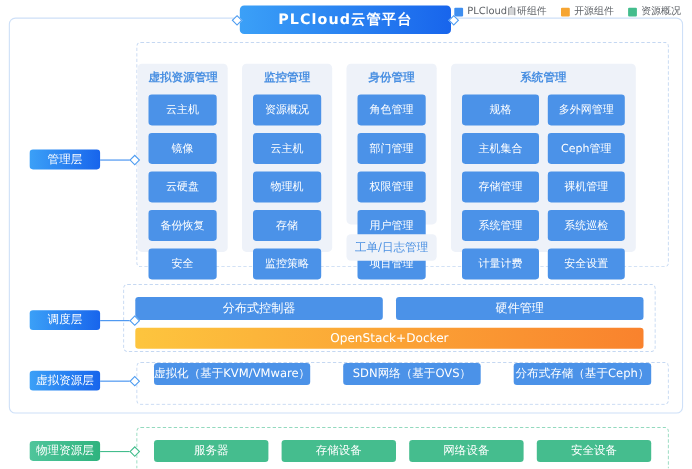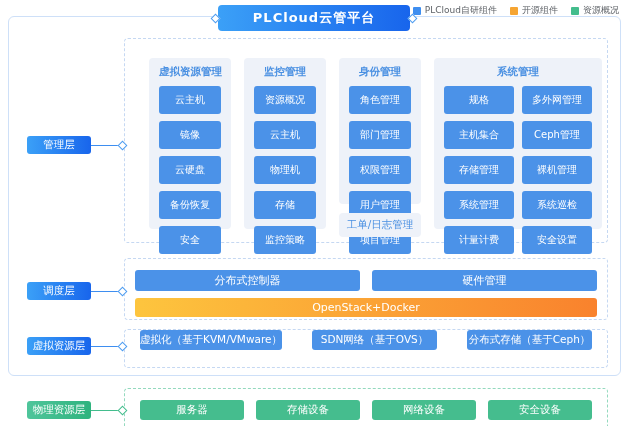--- a/index.html
+++ b/index.html
@@ -21,36 +21,36 @@
 
   .layer-label{position:absolute;left:27px;width:64px;height:18px;border-radius:3px;
                background:linear-gradient(90deg,#3BA0F7,#1865EC);color:#fff;font-size:10.5px;
                display:flex;align-items:center;justify-content:center;z-index:2;white-space:nowrap;}
   .layer-label.green{background:linear-gradient(90deg,#4FC59B,#2FB37E);}
   .connector{position:absolute;left:91px;width:29px;height:0;border-top:1px solid #3E8EF0;z-index:2;}
   .connector.green{border-top-color:#43BD8D;}
 
   .dashed{position:absolute;border:1px dashed #C5D8F2;border-radius:4px;box-sizing:border-box;z-index:1;}
 
-  .mgmt-box{left:124px;top:38px;width:484px;height:205px;display:flex;gap:13px;padding:19px 0 0 24px;}
+  .mgmt-box{left:124px;top:38px;width:484px;height:205px;display:flex;gap:13px;padding:19px 0 0 0;}
   .group{background:#EEF2F9;border-radius:4px;padding:7px 10px 0;box-sizing:border-box;
          width:82px;height:171px;flex:none;}
   .group-title{font-size:10.5px;font-weight:bold;color:#4A90E2;text-align:center;
                line-height:13px;margin-bottom:8px;white-space:nowrap;}
   .node{height:28px;border-radius:3px;background:#4B92E8;color:#fff;font-size:10px;
         display:flex;align-items:center;justify-content:center;margin-bottom:7px;white-space:nowrap;}
   .id-wrap{width:82px;flex:none;display:flex;flex-direction:column;}
   .group.short{height:146px;}
   .footer-box{margin-top:9px;height:24px;background:#EEF2F9;border-radius:4px;color:#4A90E2;
               font-size:10.5px;display:flex;align-items:center;justify-content:center;white-space:nowrap;}
   .group.sys{width:168px;}
   .sys-cols{display:flex;gap:8px;}
   .sys-col{flex:1;}
 
-  .sched-box{left:124px;top:258px;width:484px;height:62px;padding:11px 10px 0;}
+  .sched-box{left:112px;top:258px;width:484px;height:62px;padding:11px 10px 0;}
   .sched-row{display:flex;gap:12px;}
   .wide-bar{flex:1;height:21px;background:#4B92E8;border-radius:3px;color:#fff;font-size:11px;
             display:flex;align-items:center;justify-content:center;}
   .orange-bar{margin-top:7px;height:19px;background:linear-gradient(90deg,#FDC53E,#F9822D);
               border-radius:3px;color:#fff;font-size:11px;
               display:flex;align-items:center;justify-content:center;}
 
   .virt-box{left:124px;top:329px;width:484px;height:39px;display:flex;gap:30px;
             align-items:flex-start;padding:0 15px;}
   .virt-bar{flex:1;height:20px;background:#4B92E8;border-radius:3px;color:#fff;font-size:10.5px;

